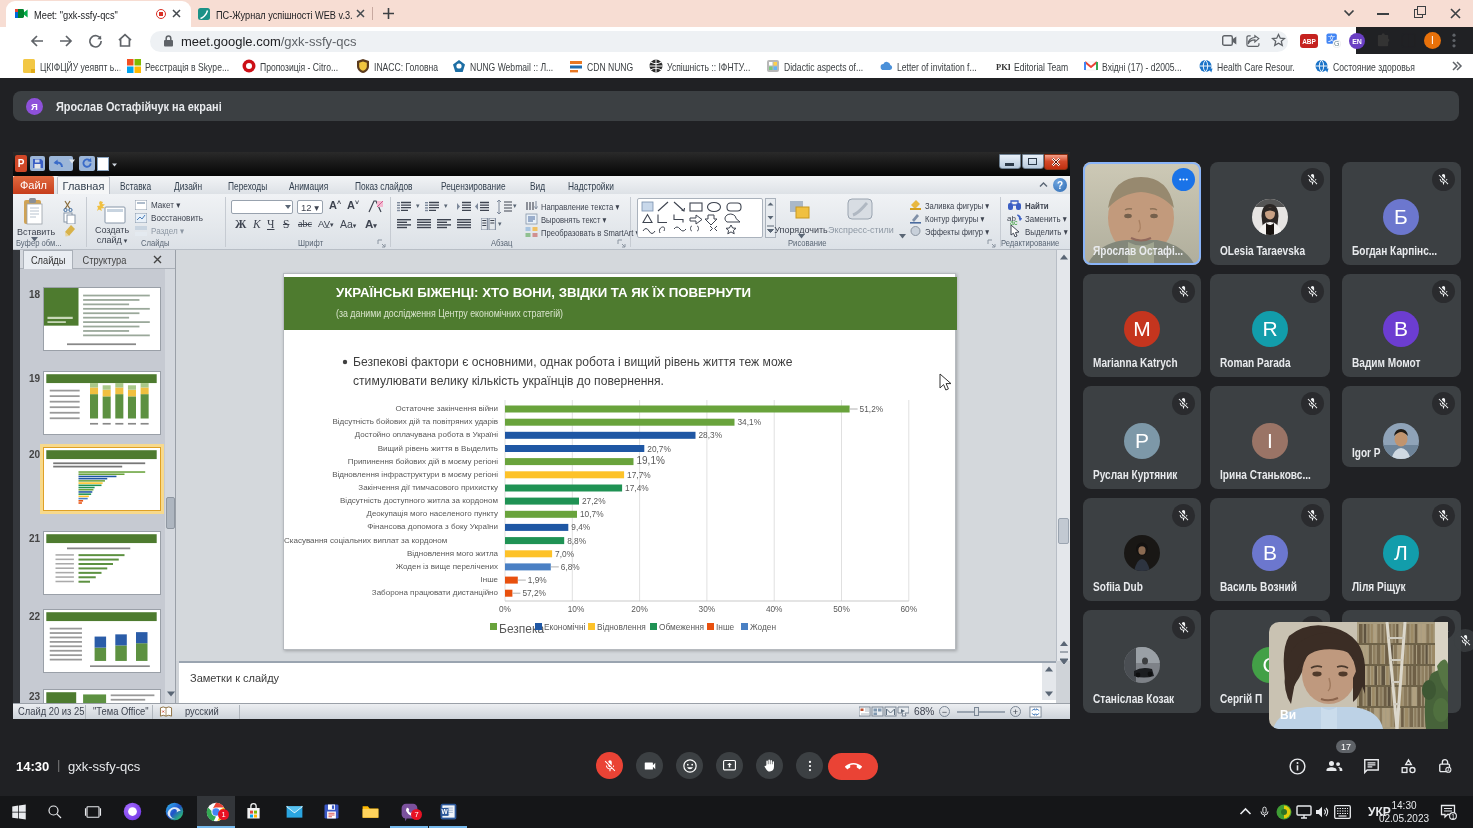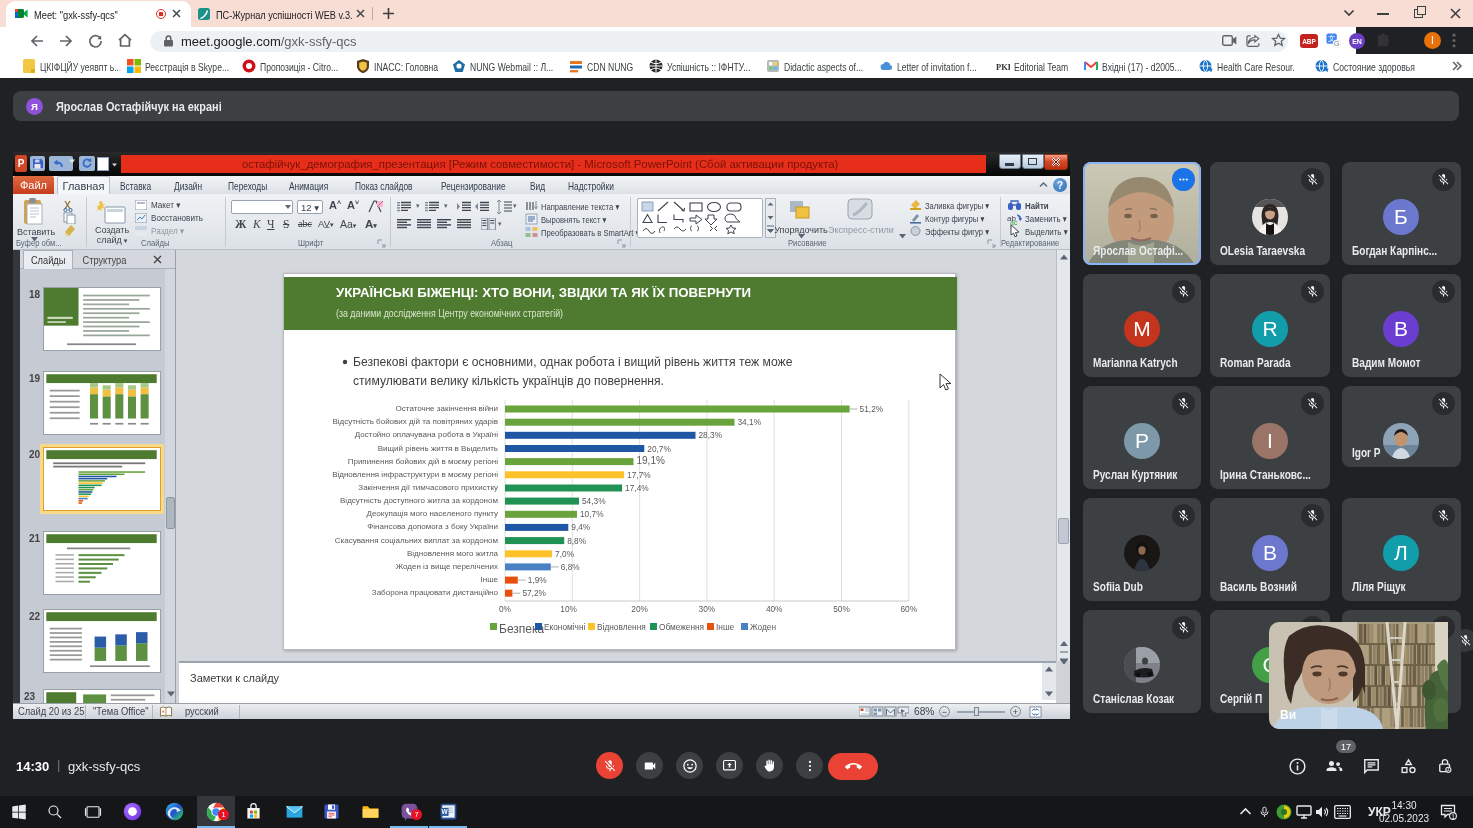--- a/index.html
+++ b/index.html
@@ -198,23 +198,20 @@
           </svg>
       <div class="abs" style="left:66px;top:4px;width:16px;height:15px;background:#9cb6d8;border-radius:2px"></div>
       <svg class="abs" style="left:69px;top:5px" width="11" height="12" viewBox="0 0 12 12">
             <path d="M9.5 6.5a4 4 0 1 1-1.2-3.3" stroke="#3a6bc8" stroke-width="2" fill="none"></path>
             <path d="M9.8 0.5 10.3 5 6 4z" fill="#3a6bc8"></path>
           </svg>
       <div class="abs" style="left:84px;top:5px;width:12px;height:14px;background:#fff;border:1px solid #8aa4c0"></div>
       <svg class="abs" style="left:98px;top:9px" width="7" height="7" viewBox="0 0 7 7">
             <path d="M0 0h7M1 2.5h5L3.5 5.5z" fill="#cfd6df"></path>
           </svg>
-      <div class="abs flex" style="left:108px;top:3px;width:865px;height:18px;background:#e62e1b;justify-content:center;padding-right:26px">
-        <span style="font-size:11.5px;color:#7a1208;white-space:nowrap;transform:scaleX(.99);display:inline-block">остафійчук_демография_презентация [Режим совместимости] - Microsoft PowerPoint (Сбой активации продукта)</span>
-      </div>
       <div class="abs" style="left:986px;top:2px;width:22px;height:15px;background:linear-gradient(#e8f0f8,#b9cbde);border:1px solid #6e8091;border-radius:0 0 3px 3px"></div>
       <div class="abs" style="left:992px;top:11px;width:9px;height:3px;background:#2d3b4a"></div>
       <div class="abs" style="left:1009px;top:2px;width:22px;height:15px;background:linear-gradient(#e8f0f8,#b9cbde);border:1px solid #6e8091;border-radius:0 0 3px 3px"></div>
       <div class="abs" style="left:1015px;top:6px;width:9px;height:7px;border:1.5px solid #2d3b4a"></div>
       <div class="abs" style="left:1031px;top:2px;width:24px;height:16px;background:linear-gradient(#f5a089,#d44a2a 45%,#c03011);border:1px solid #8c3012;border-radius:0 0 3px 3px"></div>
       <svg class="abs" style="left:1038px;top:5px" width="10" height="10" viewBox="0 0 10 10">
             <path d="M1.5 1.5 8.5 8.5M8.5 1.5 1.5 8.5" stroke="#fff" stroke-width="2.2"></path>
             <path d="M1.5 1.5 8.5 8.5M8.5 1.5 1.5 8.5" stroke="#5a1505" stroke-width="1"></path>
           </svg>
     </div>
@@ -594,21 +591,21 @@
               <rect x="5" y="44" width="28" height="1.6" fill="#999"></rect>
               <rect x="44" y="34" width="10" height="12" fill="#5d9141"></rect>
               <rect x="44" y="24" width="10" height="10" fill="#2a5ca8"></rect>
               <rect x="62" y="32" width="10" height="14" fill="#5d9141"></rect>
               <rect x="62" y="22" width="10" height="10" fill="#2a5ca8"></rect>
               <rect x="80" y="30" width="10" height="16" fill="#5d9141"></rect>
               <rect x="80" y="20" width="10" height="10" fill="#2a5ca8"></rect>
               <rect x="40" y="50" width="52" height="1.5" fill="#888"></rect>
             </svg>
       </div>
-      <div class="abs" style="left:4px;top:441px;width:16px;font-size:10px;font-weight:bold;color:#444">23</div>
+      <div class="abs" style="left:4px;top:441px;width:16px;text-align:right;font-size:10px;font-weight:bold;color:#444">23</div>
       <div class="abs" style="left:23px;top:439px;width:118px;height:64px;background:#fff;border:1px solid #9aa0a8;overflow:hidden">
         <svg width="115" height="62" viewBox="0 0 100 56" preserveAspectRatio="none">
               <rect x="2" y="2" width="26" height="12" fill="#4e7b2f"></rect>
               <rect x="34" y="4" width="20" height="8" fill="#5d9141"></rect>
               <rect x="58" y="4" width="38" height="1.6" fill="#999"></rect>
               <rect x="58" y="8" width="30" height="1.6" fill="#999"></rect>
             </svg>
       </div>
       <div class="abs" style="left:145px;top:19px;width:11px;height:434px;background:#d4d8de"></div>
       <div class="abs" style="left:146px;top:247px;width:9px;height:32px;background:#aeb6c0;border:1px solid #8f97a1;border-radius:2px"></div>
@@ -660,37 +657,37 @@
       <div class="abs" style="left:414.5px;top:156.3px;font-size:8.3px;color:#595959">28,3%</div>
       <div class="abs" style="left:0;top:169.5px;width:214px;text-align:right;font-size:8px;color:#595959;white-space:nowrap">Вищий рівень життя в Выделить</div>
       <div class="abs" style="left:363.3px;top:169.5px;font-size:8.3px;color:#595959">20,7%</div>
       <div class="abs" style="left:0;top:182.6px;width:214px;text-align:right;font-size:8px;color:#595959;white-space:nowrap">Припинення бойових дій в моєму регіоні</div>
       <div class="abs" style="left:352.5px;top:181px;font-size:10px;color:#595959">19,1%</div>
       <div class="abs" style="left:0;top:195.8px;width:214px;text-align:right;font-size:8px;color:#595959;white-space:nowrap">Відновлення інфраструктури в моєму регіоні</div>
       <div class="abs" style="left:343.1px;top:195.8px;font-size:8.3px;color:#595959">17,7%</div>
       <div class="abs" style="left:0;top:209.0px;width:214px;text-align:right;font-size:8px;color:#595959;white-space:nowrap">Закінчення дії тимчасового прихистку</div>
       <div class="abs" style="left:341.1px;top:209.0px;font-size:8.3px;color:#595959">17,4%</div>
       <div class="abs" style="left:0;top:222.1px;width:214px;text-align:right;font-size:8px;color:#595959;white-space:nowrap">Відсутність доступного житла за кордоном</div>
-      <div class="abs" style="left:298.0px;top:222.1px;font-size:8.3px;color:#595959">54,3%</div>
+      <div class="abs" style="left:298.0px;top:222.1px;font-size:8.3px;color:#595959">27,2%</div>
       <div class="abs" style="left:0;top:235.3px;width:214px;text-align:right;font-size:8px;color:#595959;white-space:nowrap">Деокупація мого населеного пункту</div>
       <div class="abs" style="left:296.0px;top:235.3px;font-size:8.3px;color:#595959">10,7%</div>
       <div class="abs" style="left:0;top:248.4px;width:214px;text-align:right;font-size:8px;color:#595959;white-space:nowrap">Фінансова допомога з боку України</div>
       <div class="abs" style="left:287.3px;top:248.4px;font-size:8.3px;color:#595959">9,4%</div>
-      <div class="abs" style="left:0;top:261.6px;width:214px;text-align:right;font-size:8px;color:#595959;white-space:nowrap">Скасування соціальних виплат за кордоном</div>
+      <div class="abs" style="left:0;top:261.6px;width:214px;font-size:8px;color:#595959;white-space:nowrap">Скасування соціальних виплат за кордоном</div>
       <div class="abs" style="left:283.2px;top:261.6px;font-size:8.3px;color:#595959">8,8%</div>
       <div class="abs" style="left:0;top:274.8px;width:214px;text-align:right;font-size:8px;color:#595959;white-space:nowrap">Відновлення мого житла</div>
       <div class="abs" style="left:271.1px;top:274.8px;font-size:8.3px;color:#595959">7,0%</div>
       <div class="abs" style="left:0;top:287.9px;width:214px;text-align:right;font-size:8px;color:#595959;white-space:nowrap">Жоден із вище перелічених</div>
       <div class="abs" style="left:276.8px;top:287.9px;font-size:8.3px;color:#595959">6,8%</div>
       <div class="abs" style="left:0;top:301.1px;width:214px;text-align:right;font-size:8px;color:#595959;white-space:nowrap">Інше</div>
       <div class="abs" style="left:243.8px;top:301.1px;font-size:8.3px;color:#595959">1,9%</div>
       <div class="abs" style="left:0;top:314.2px;width:214px;text-align:right;font-size:8px;color:#595959;white-space:nowrap">Заборона працювати дистанційно</div>
       <div class="abs" style="left:238.4px;top:314.2px;font-size:8.3px;color:#595959">57,2%</div>
       <div class="abs" style="left:209.0px;top:330px;width:24px;text-align:center;font-size:8.3px;color:#595959">0%</div>
-      <div class="abs" style="left:276.3px;top:330px;width:24px;text-align:left;font-size:8.3px;color:#595959">10%</div>
+      <div class="abs" style="left:276.3px;top:330px;width:24px;text-align:right;font-size:8.3px;color:#595959">10%</div>
       <div class="abs" style="left:343.6px;top:330px;width:24px;text-align:center;font-size:8.3px;color:#595959">20%</div>
       <div class="abs" style="left:410.9px;top:330px;width:24px;text-align:center;font-size:8.3px;color:#595959">30%</div>
       <div class="abs" style="left:478.2px;top:330px;width:24px;text-align:center;font-size:8.3px;color:#595959">40%</div>
       <div class="abs" style="left:545.5px;top:330px;width:24px;text-align:center;font-size:8.3px;color:#595959">50%</div>
       <div class="abs" style="left:612.8px;top:330px;width:24px;text-align:center;font-size:8.3px;color:#595959">60%</div>
       <div class="abs" style="left:206px;top:349px;width:7px;height:7px;background:#69a33c"></div>
       <div class="abs" style="left:215px;top:348px;font-size:12px;color:#595959">Безпека</div>
       <div class="abs" style="left:251px;top:349px;width:7px;height:7px;background:#1f57a4"></div>
       <div class="abs" style="left:260px;top:348px;font-size:8.3px;color:#595959">Економічні</div>
       <div class="abs" style="left:304px;top:349px;width:7px;height:7px;background:#fdc229"></div>

